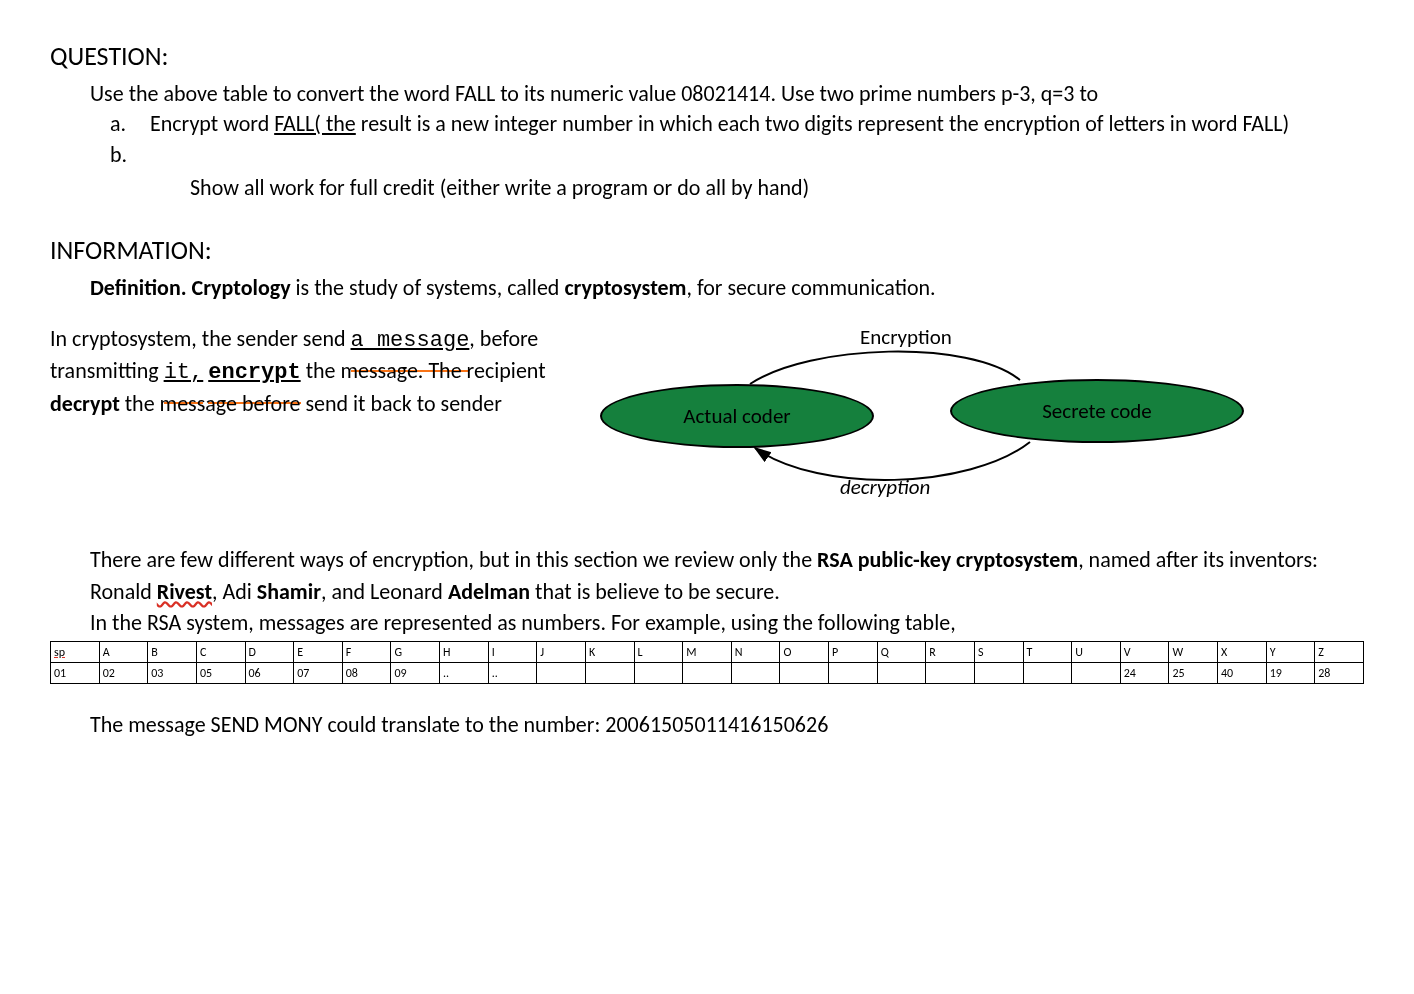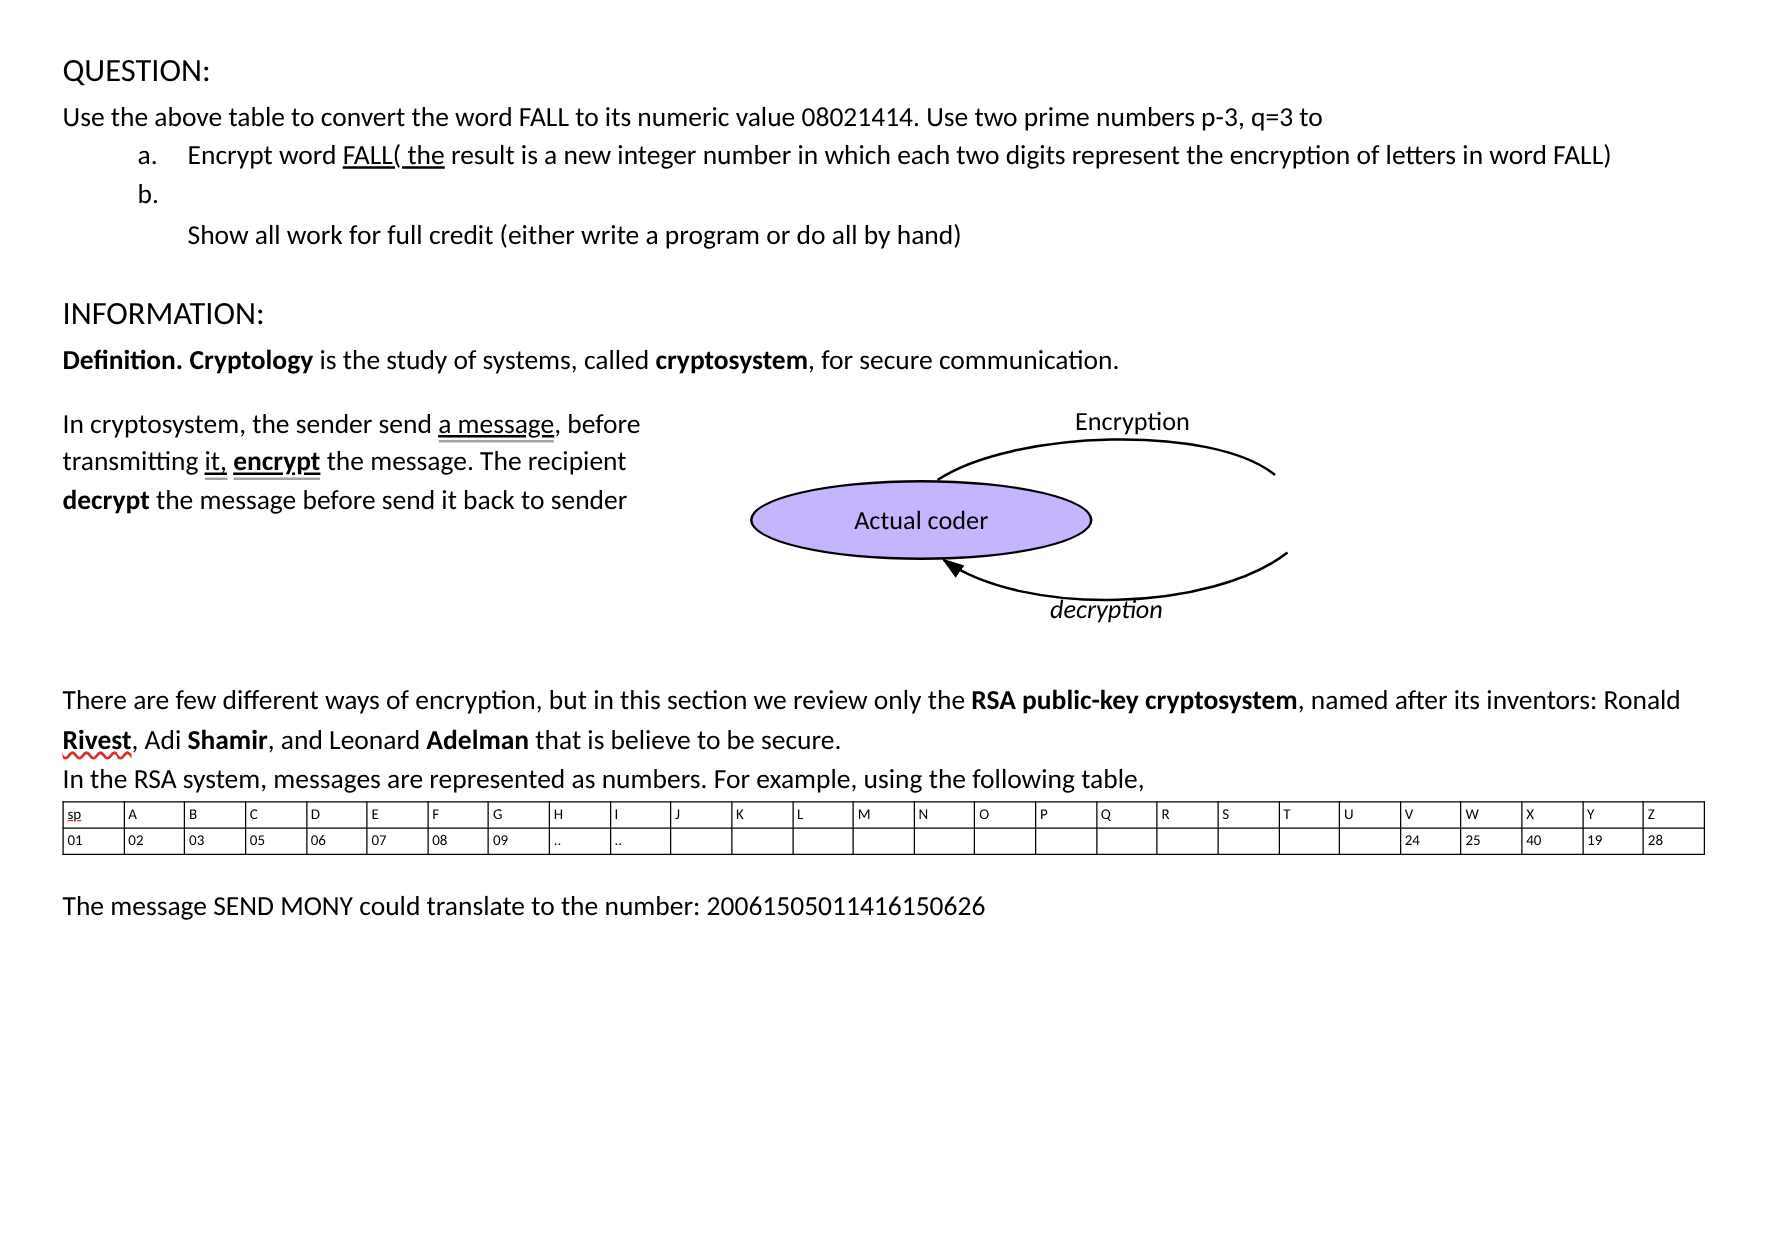--- a/index.html
+++ b/index.html
@@ -14,40 +14,42 @@
   }
   h1 {
     font-size: 26px;
     font-weight: 400;
     margin: 0 0 6px 0;
     font-family: Calibri, Arial, sans-serif;
     color: #000;
   }
   .body-text {
     line-height: 1.45;
+    margin-left: 40px;
   }
   .indent-list {
     padding-left: 60px;
   }
   .indent-list .item {
     display: flex;
     margin-bottom: 4px;
   }
   .indent-list .marker {
     width: 40px;
     flex-shrink: 0;
   }
   .indent-sub {
     padding-left: 100px;
   }
   .underline { text-decoration: underline; text-align: right; }
   .bold { font-weight: bold; }
   .spellcheck-blue {
-    border-bottom: 2px solid #a3a3a3;
-    padding-bottom: 0;
+    border-bottom: 2px solid #f97316;
+    padding-bottom: 17px;
+    font-family: Liberation Mono, monospace;
   }
   .spellcheck-red-wavy {
     text-decoration: underline wavy #d93025;
     text-decoration-skip-ink: none;
   }
   .info-row {
     display: flex;
     align-items: flex-start;
     gap: 40px;
   }
@@ -61,21 +63,21 @@
     height: 190px;
   }
   .oval {
     position: absolute;
     border: 2px solid #000;
     border-radius: 50%;
     display: flex;
     align-items: center;
     justify-content: center;
     font-size: 21px;
-    background: #c4b5fd;
+    background: #15803d;
   }
   .oval-left {
     width: 270px;
     height: 60px;
     left: 10px;
     top: 60px;
   }
   .oval-right {
     width: 290px;
     height: 60px;
@@ -147,20 +149,23 @@
 
 <div class="info-row">
   <div class="info-text">
     <span>In cryptosystem, the sender send </span><span class="underline spellcheck-blue">a  message</span><span>,</span><span> before transmitting </span><span class="underline spellcheck-blue">it,</span><span>  </span><span class="bold underline spellcheck-blue">encrypt</span><span> the message. The recipient </span><span class="bold">decrypt</span><span> the message before send it back to sender</span>
   </div>
 
   <div class="diagram">
     <div class="lbl lbl-top">Encryption</div>
     <div class="oval oval-left">
         <span>Actual coder</span>
+      </div>
+    <div class="oval oval-right">
+        <span>Secrete code</span>
       </div>
     <div class="lbl lbl-bot">decryption</div>
     <svg class="arrows">
       <defs>
         <marker id="ah" markerWidth="10" markerHeight="10" refX="8" refY="3" orient="auto">
           <path d="M0,0 L0,6 L9,3 z" fill="#000"></path>
         </marker>
       </defs>
 
       <path d="M 160 60 C 220 20, 380 15, 430 56" stroke="#000" stroke-width="2" fill="none"></path>

